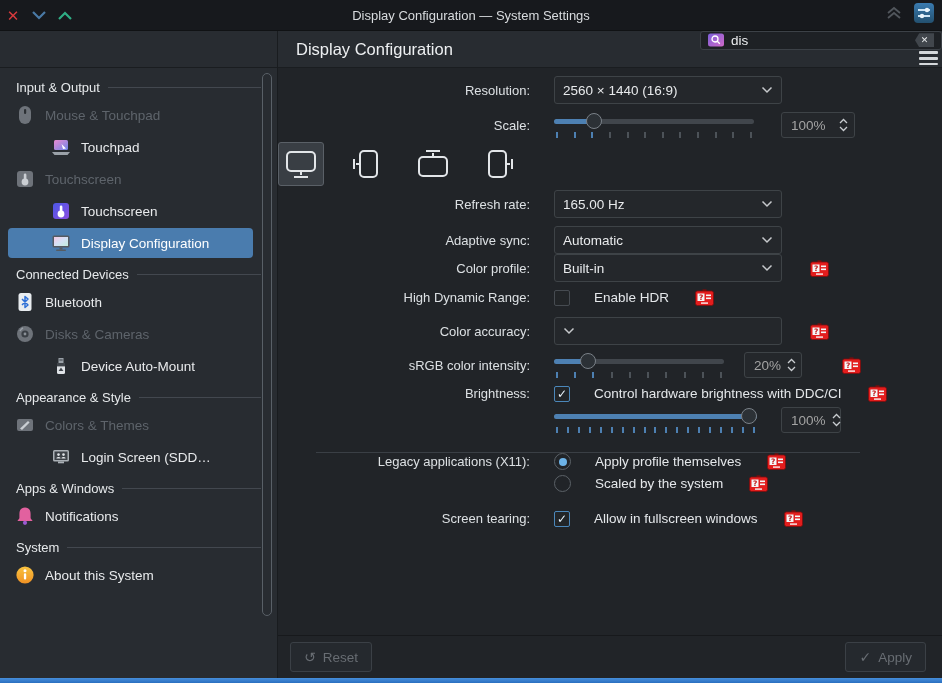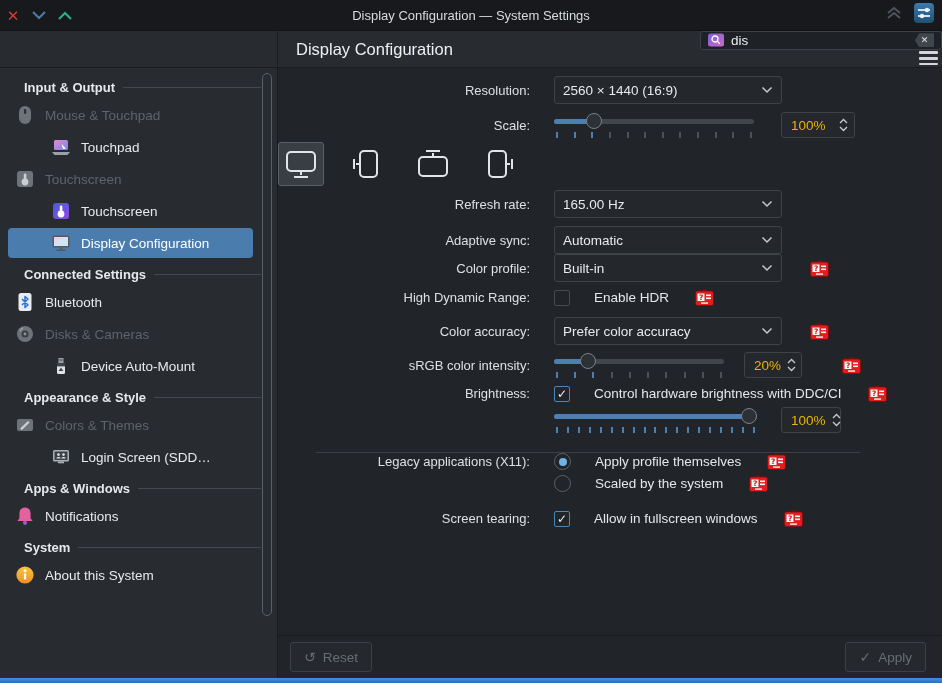--- a/index.html
+++ b/index.html
@@ -19,39 +19,39 @@
   .search{display:flex;align-items:center;gap:7px;width:226px;height:25px;margin-left:10px;background:#1e2125;border:1px solid #3c4147;border-radius:3px;padding:0 7px;}
   .search-value{flex:1;color:#eceef0;font-size:13.5px;}
   .clear-btn{width:19px;height:14px;background:#41464c;clip-path:polygon(22% 0,100% 0,100% 100%,22% 100%,0 50%);display:flex;align-items:center;justify-content:center;color:#e8eaec;font-size:9px;line-height:1;}
   .hamburger{margin-left:9px;width:28px;height:26px;display:flex;flex-direction:column;justify-content:center;gap:3.5px;align-items:center;}
   .hamburger span{width:19px;height:2.4px;background:#d4d7da;border-radius:1px;}
   .page-title{position:absolute;left:296px;top:0;height:36px;display:flex;align-items:center;color:#eef0f2;font-size:16.5px;}
 
   
   .sidebar{position:absolute;left:0;top:68px;width:277px;bottom:0;background:#282c31;overflow:hidden;}
   .divider-v{position:absolute;left:277px;top:31px;bottom:0;width:1px;background:#191c1f;z-index:5;}
-  .sb-header{display:flex;align-items:center;gap:8px;padding:7px 0 3px 24px;color:#e6e9eb;font-weight:bold;font-size:13px;}
+  .sb-header{display:flex;align-items:center;gap:8px;padding:7px 0 3px 16px;color:#e6e9eb;font-weight:normal;font-size:13px;}
   .sb-header .rule{flex:1;height:1px;background:#43484f;margin-right:16px;}
   .sb-item{display:flex;align-items:center;gap:9px;height:30px;margin:2px 24px 2px 8px;border-radius:4px;padding-left:6px;font-size:13.5px;color:#e8eaec;}
   .sb-item.level2{padding-left:42px;}
   .sb-item.disabled{color:#5e646b;}
   .sb-item.selected{background:#4a7cae;color:#ffffff;}
   .sb-icon{width:22px;height:22px;flex:0 0 22px;display:flex;align-items:center;justify-content:center;}
   .sb-scrollbar{position:absolute;right:5px;top:5px;width:8px;height:541px;border:1px solid #596067;border-radius:5px;}
 
   
   .main{position:absolute;left:278px;top:68px;right:0;bottom:0;background:#212428;}
   .form{position:absolute;left:0;top:0;right:0;}
   .row{display:flex;align-items:center;gap:16px;}
   .flabel{width:252px;flex:0 0 252px;text-align:right;padding-right:8px;color:#dce0e3;font-size:13px;}
   .combo{width:210px;height:26px;border:1px solid #3e4347;background:#24272b;border-radius:3px;display:flex;align-items:center;padding:0 8px;}
   .combo .cval{flex:1;color:#e8eaec;font-size:13.5px;white-space:nowrap;}
   .chev{flex:0 0 auto;}
   .spin{display:flex;align-items:center;height:26px;border:1px solid #3e4347;background:#24272b;border-radius:3px;}
-  .spin .sval{padding:0 4px 0 9px;color:#eab308;font-size:13.5px;}
+  .spin .sval{padding:0 4px 0 9px;color:#a3a3a3;font-size:13.5px;}
   .spin .arrows{display:flex;flex-direction:column;gap:2px;padding:0 6px 0 2px;}
 
   .slider{position:relative;height:28px;}
   .slider .track{position:absolute;top:8px;left:0;right:0;height:5px;border-radius:3px;background:#41464c;}
   .slider .fill{position:absolute;top:8px;left:0;width:min(var(--p),100%);height:5px;border-radius:3px;background:#4d80b2;}
   .slider .handle{position:absolute;top:2px;left:min(var(--p),96%);transform:translateX(-50%);width:16px;height:16px;border-radius:50%;background:#2c3136;border:1px solid #7a8188;box-sizing:border-box;}
   .slider .ticks{position:absolute;top:21px;left:2px;right:2px;display:flex;justify-content:space-between;}
   .slider .tick{width:2px;height:6px;background:#4c5258;}
   .slider .tick.blue{background:#4d80b2;}
 
@@ -222,21 +222,21 @@
               <rect x="2.5" y="3.5" width="17" height="12" rx="1.5" fill="#565b61"></rect>
               <rect x="4" y="5" width="14" height="9" fill="url(#g-screen)"></rect>
               <rect x="9.5" y="15.5" width="3" height="2" fill="#565b61"></rect>
               <rect x="6" y="17.5" width="10" height="1.6" rx=".8" fill="#565b61"></rect>
             </svg>
           </span>
         <span>Display Configuration</span>
       </div>
 
       <div class="sb-header">
-          <span>Connected Settings</span>
+          <span>Connected Devices</span>
           <span class="rule"></span>
         </div>
 
       <div class="sb-item">
         <span class="sb-icon">
             <svg width="22" height="22" viewBox="0 0 22 22">
               <rect x="4.5" y="2" width="13" height="18" rx="2.5" fill="#e8ecef"></rect>
               <path d="M8 8 l6 6 -3 2.5 V5.5 l3 2.5 -6 6" stroke="#2d6fd6" stroke-width="1.5" fill="none" stroke-linejoin="round"></path>
             </svg>
           </span>
@@ -461,21 +461,20 @@
                 <rect x="11" y="5.5" width="5" height="1.6" fill="#f4f6f7"></rect>
                 <rect x="11" y="8.5" width="5" height="1.6" fill="#f4f6f7"></rect>
                 <rect x="6" y="13.3" width="7" height="1.6" fill="#f8d8d8"></rect>
               </svg>
           </span>
         </div>
 
         <div class="row" style="margin-top:11px">
           <span class="flabel">Color accuracy:</span>
           <div class="combo">
-            <span class="cval">Prefer color accuracy</span>
             <svg class="chev" width="12" height="8" viewBox="0 0 12 8">
                 <path d="M1.5 1.5 L6 6 L10.5 1.5" stroke="#c6c9cc" stroke-width="1.5" fill="none"></path>
               </svg>
           </div>
           <span class="help-icon">
             <svg width="19" height="17" viewBox="0 0 19 17">
                 <rect x="7.5" y="0.4" width="4" height="3" fill="#7e0d0d"></rect>
                 <rect x="0.5" y="2" width="18" height="14.5" rx="2" fill="#e31d1d" stroke="#7e0d0d" stroke-width="0.8"></rect>
                 <rect x="2.5" y="4.5" width="7" height="7.5" fill="#f4f6f7"></rect>
                 <text x="4" y="10.8" font-size="7.5" font-weight="bold" fill="#c21414" font-family="'DejaVu Sans',sans-serif">?</text>

